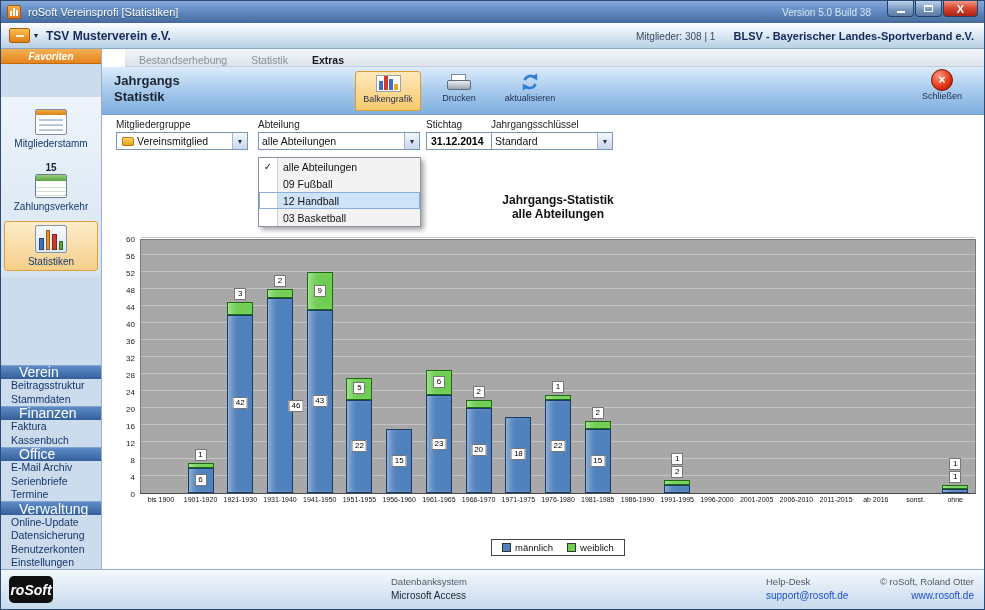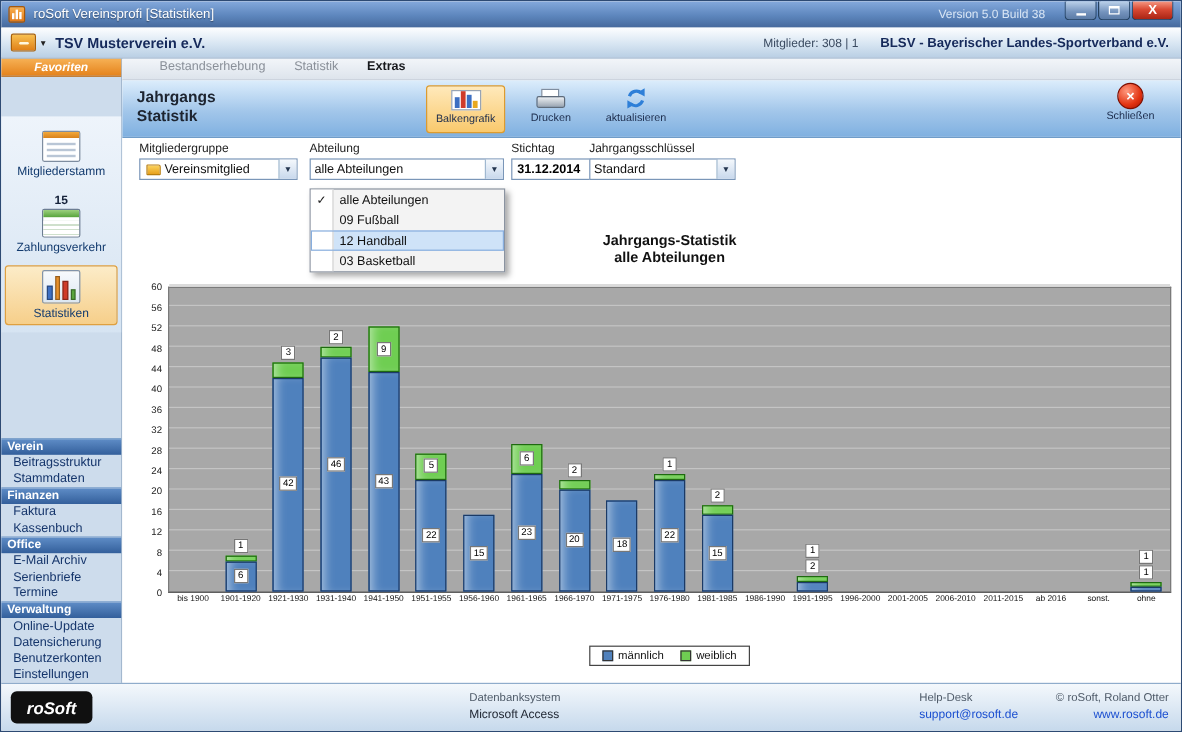--- a/index.html
+++ b/index.html
@@ -54,27 +54,27 @@
   .ic-pay::before { content:""; position:absolute; top:0; left:0; right:0; height:6px; background:linear-gradient(#9cd07e,#58a43c); }
   .ic-pay::after { content:""; position:absolute; top:9px; left:0; right:0; bottom:0;
     background:repeating-linear-gradient(#fff 0 3px, #cfe0cc 3px 4px); }
   .ic-stats { width:32px; height:28px; background:linear-gradient(#f7fafd,#dce7f2); border:1px solid #8294aa; border-radius:2px;
     display:flex; align-items:flex-end; justify-content:center; gap:2px; padding:2px 3px; }
   .ic-stats i { width:5px; display:block; border:1px solid rgba(0,0,0,.35); }
   .ic-stats i.b1 { height:12px; background:#3d6fc2; } .ic-stats i.b2 { height:20px; background:#e8912c; }
   .ic-stats i.b3 { height:16px; background:#cf3b2a; } .ic-stats i.b4 { height:9px; background:#58a43c; }
   .sections { margin-top:auto; }
   .side-header { height:14px; background:linear-gradient(#5e8cc6,#335f9b); border-top:1px solid #7fa3cc;
-    color:#fff; font-size:10px; font-weight:bold; padding-left:5px; display:flex; align-items:center; }
+    color:#fff; font-size:14px; font-weight:normal; padding-left:18px; display:flex; align-items:center; }
   .side-item { height:13.5px; font-size:10.5px; color:#15356b; padding-left:10px; display:flex; align-items:center; }
 
   
   .content { position:absolute; left:101px; top:48px; right:0; bottom:40px; background:#fff; }
   .menubar { height:18px; background:linear-gradient(#f2f5f9,#dde4ec); border-bottom:1px solid #c2cbd6;
-    display:flex; align-items:flex-start; padding-left:31px; gap:24px; font-size:10.5px; }
+    display:flex; align-items:flex-end; padding-left:14px; gap:24px; font-size:10.5px;margin-left:23px; }
   .menu-dim { color:#8a9099; } .menu-strong { color:#16181c; font-weight:bold; }
 
   .hdr { position:absolute; top:18px; left:0; right:0; height:48px;
     background:linear-gradient(#dcedfc,#a2c6ea 55%,#7fb0e0); border-bottom:1px solid #6f9cc8; }
   .hdr-title { position:absolute; left:12px; top:6px; font-size:13px; font-weight:bold; color:#1d2430; line-height:16px; }
   .tool-btn { position:absolute; top:4px; display:flex; flex-direction:column; align-items:center; justify-content:flex-start;
     font-size:9px; color:#1c2c4c; }
   .ico-box { height:22px; display:flex; align-items:center; justify-content:center; }
   .btn-balken { left:253px; width:66px; height:40px; background:linear-gradient(#ffe9bb,#f9c96d); border:1px solid #dd9b2e; border-radius:3px; }
   .btn-drucken { left:330px; width:54px; height:40px; }
@@ -142,21 +142,21 @@
   .xlab { position:absolute; top:calc(100% + 3px); left:-8px; right:-8px; text-align:center; font-size:7px; color:#111; white-space:nowrap; }
   .legend-row { margin-top:44px; margin-left:26px; text-align:center; }
   .legend-box { display:inline-flex; gap:14px; border:1px solid #444; background:#fff; padding:2px 10px; align-items:center; }
   .lg-item { display:flex; align-items:center; gap:4px; font-size:9.5px; color:#111; }
   .lg-sq { width:9px; height:9px; border:1px solid #333; }
   .chart-footer { margin-top:12px; margin-left:26px; text-align:center; font-weight:bold; font-size:15px; color:#111; }
 
   
   .statusbar { position:absolute; left:0; right:0; bottom:0; height:40px;
     background:linear-gradient(#f4f8fc,#c6d9ec); border-top:1px solid #8faccb; }
-  .logo { position:absolute; left:8px; top:6px; width:68px; height:27px; background:#101010; color:#fff; border-radius:5px;
+  .logo { position:absolute; left:8px; top:6px; width:44px; height:27px; background:#101010; color:#fff; border-radius:5px;
     font-style:italic; font-weight:bold; font-size:14px; display:flex; align-items:center; justify-content:center; }
   .sb-col { position:absolute; top:6px; }
   .sb-label { font-size:9.5px; color:#4e5a68; }
   .sb-value { font-size:10px; color:#1d2430; margin-top:3px; }
   .sb-link { color:#1b4fd0; }
   .c1 { left:115px; } .c2 { left:390px; } .c3 { left:765px; } .c4 { right:10px; text-align:right; }
 </style>
 </head>
 <body>
 
@@ -393,21 +393,21 @@
                   </div>
                   <div class="dlabel" style="bottom: 83.75px;">42</div>
                   <div class="dlabel" style="bottom: 193.25px;">3</div>
                   <div class="xlab">1921-1930</div>
                 </div>
                 <div class="bar-group">
                   <div class="bar-stack">
                     <div class="seg male" style="height: 195.5px; background: rgb(79, 129, 189);"></div>
                     <div class="seg female" style="height: 8.5px; background: rgb(111, 206, 82);"></div>
                   </div>
-                  <div class="dlabel" style="bottom: 100px;">46</div>
+                  <div class="dlabel" style="bottom: 81px; margin-left: 16px;">46</div>
                   <div class="dlabel" style="bottom: 206px;">2</div>
                   <div class="xlab">1931-1940</div>
                 </div>
                 <div class="bar-group">
                   <div class="bar-stack">
                     <div class="seg male" style="height: 182.75px; background: rgb(79, 129, 189);"></div>
                     <div class="seg female" style="height: 38.25px; background: rgb(111, 206, 82);"></div>
                   </div>
                   <div class="dlabel" style="bottom: 85.875px;">43</div>
                   <div class="dlabel" style="bottom: 196.375px;">9</div>

